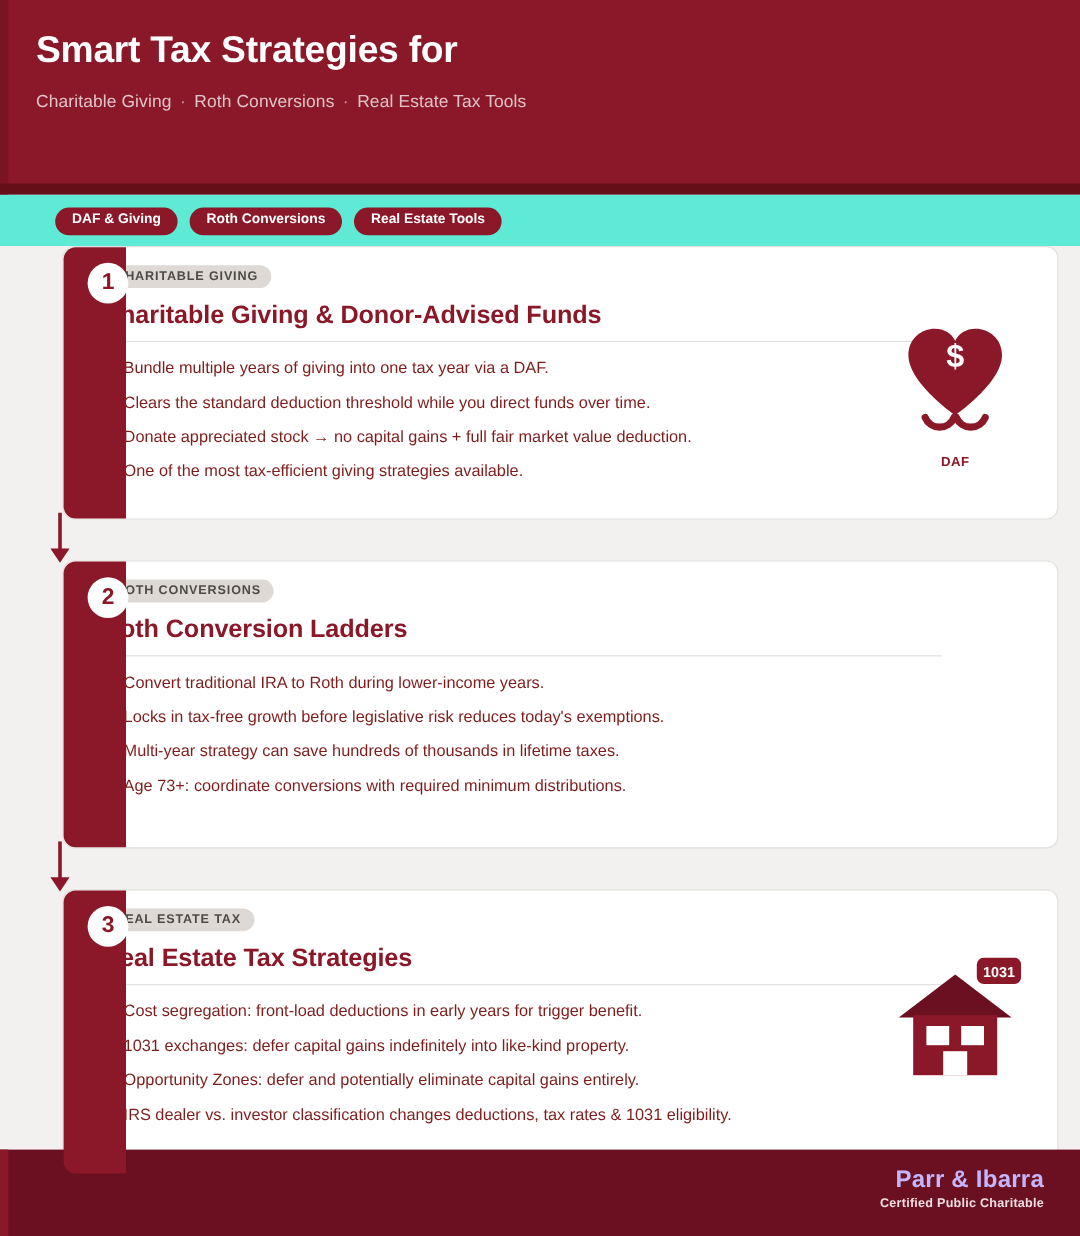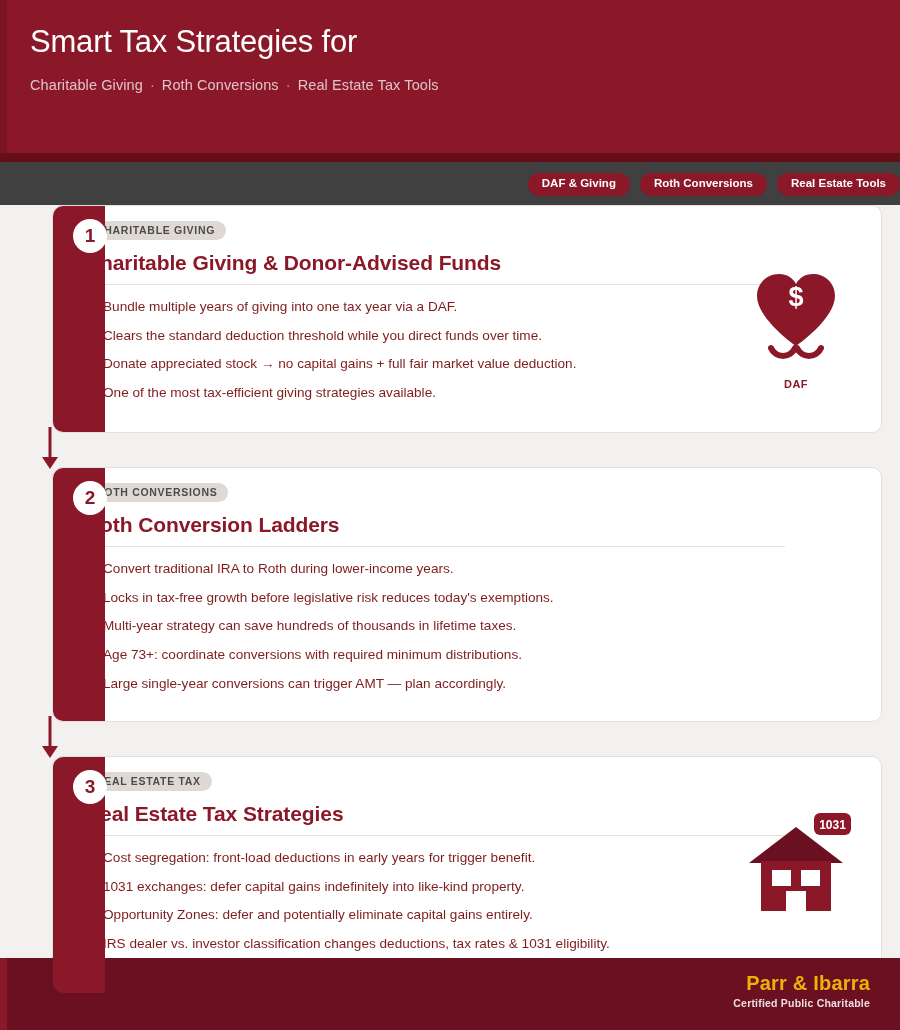--- a/index.html
+++ b/index.html
@@ -26,21 +26,21 @@
   }
   .header-edge {
     position: absolute;
     left: 0; top: 0;
     width: 7px; height: 100%;
     background: #7a1423;
   }
   .header-title {
     color: #ffffff;
     font-size: 31px;
-    font-weight: normal;
+    font-weight: bold;
     line-height: 1.32;
     letter-spacing: -0.2px;
   }
   .header-subtitle {
     margin-top: 14px;
     color: #e0c3c9;
     font-size: 14.5px;
     letter-spacing: 0.1px;
   }
   .header-subtitle .dot {
@@ -49,25 +49,24 @@
   }
   .header-underline {
     position: absolute;
     left: 0; bottom: 0;
     width: 100%; height: 9px;
     background: #650f18;
   }
 
   
   .tabbar {
-    padding: 11px 0 9px 28px;
+    padding: 11px 0 9px 46px;
     display: flex;
     gap: 10px;
-    background: #404040;
-    justify-content: flex-end;
+    background: #5eead4;
   }
   .tab {
     background: #8b1828;
     color: #ffffff;
     font-size: 11.5px;
     font-weight: bold;
     border-radius: 20px;
     padding: 5px 14px 6px;
     white-space: nowrap;
     line-height: 1;
@@ -203,21 +202,21 @@
     padding: 14px 30px 0 0;
     text-align: right;
   }
   .footer-edge {
     position: absolute;
     left: 0; top: 0;
     width: 7px; height: 100%;
     background: #8b1828;
   }
   .footer-name {
-    color: #eab308;
+    color: #c4b5fd;
     font-size: 20px;
     font-weight: bold;
     letter-spacing: 0.2px;
   }
   .footer-sub {
     margin-top: 2px;
     color: #f0dde0;
     font-size: 10.5px;
     font-weight: bold;
     letter-spacing: 0.2px;
@@ -287,21 +286,20 @@
 
       <span class="kicker">ROTH CONVERSIONS</span>
       <div class="card-title">Roth Conversion Ladders</div>
       <div class="rule"></div>
 
       <ul class="bullets">
         <li>Convert traditional IRA to Roth during lower-income years.</li>
         <li>Locks in tax-free growth before legislative risk reduces today's exemptions.</li>
         <li>Multi-year strategy can save hundreds of thousands in lifetime taxes.</li>
         <li>Age 73+: coordinate conversions with required minimum distributions.</li>
-        <li>Large single-year conversions can trigger AMT — plan accordingly.</li>
       </ul>
 
     </div>
 
     <div class="connector">
       <svg width="30" height="46" viewBox="0 0 30 46">
         <line x1="15" y1="0" x2="15" y2="32" stroke="#8b1828" stroke-width="3"></line>
         <path d="M7 30 L15 42 L23 30 Z" fill="#8b1828"></path>
       </svg>
     </div>

